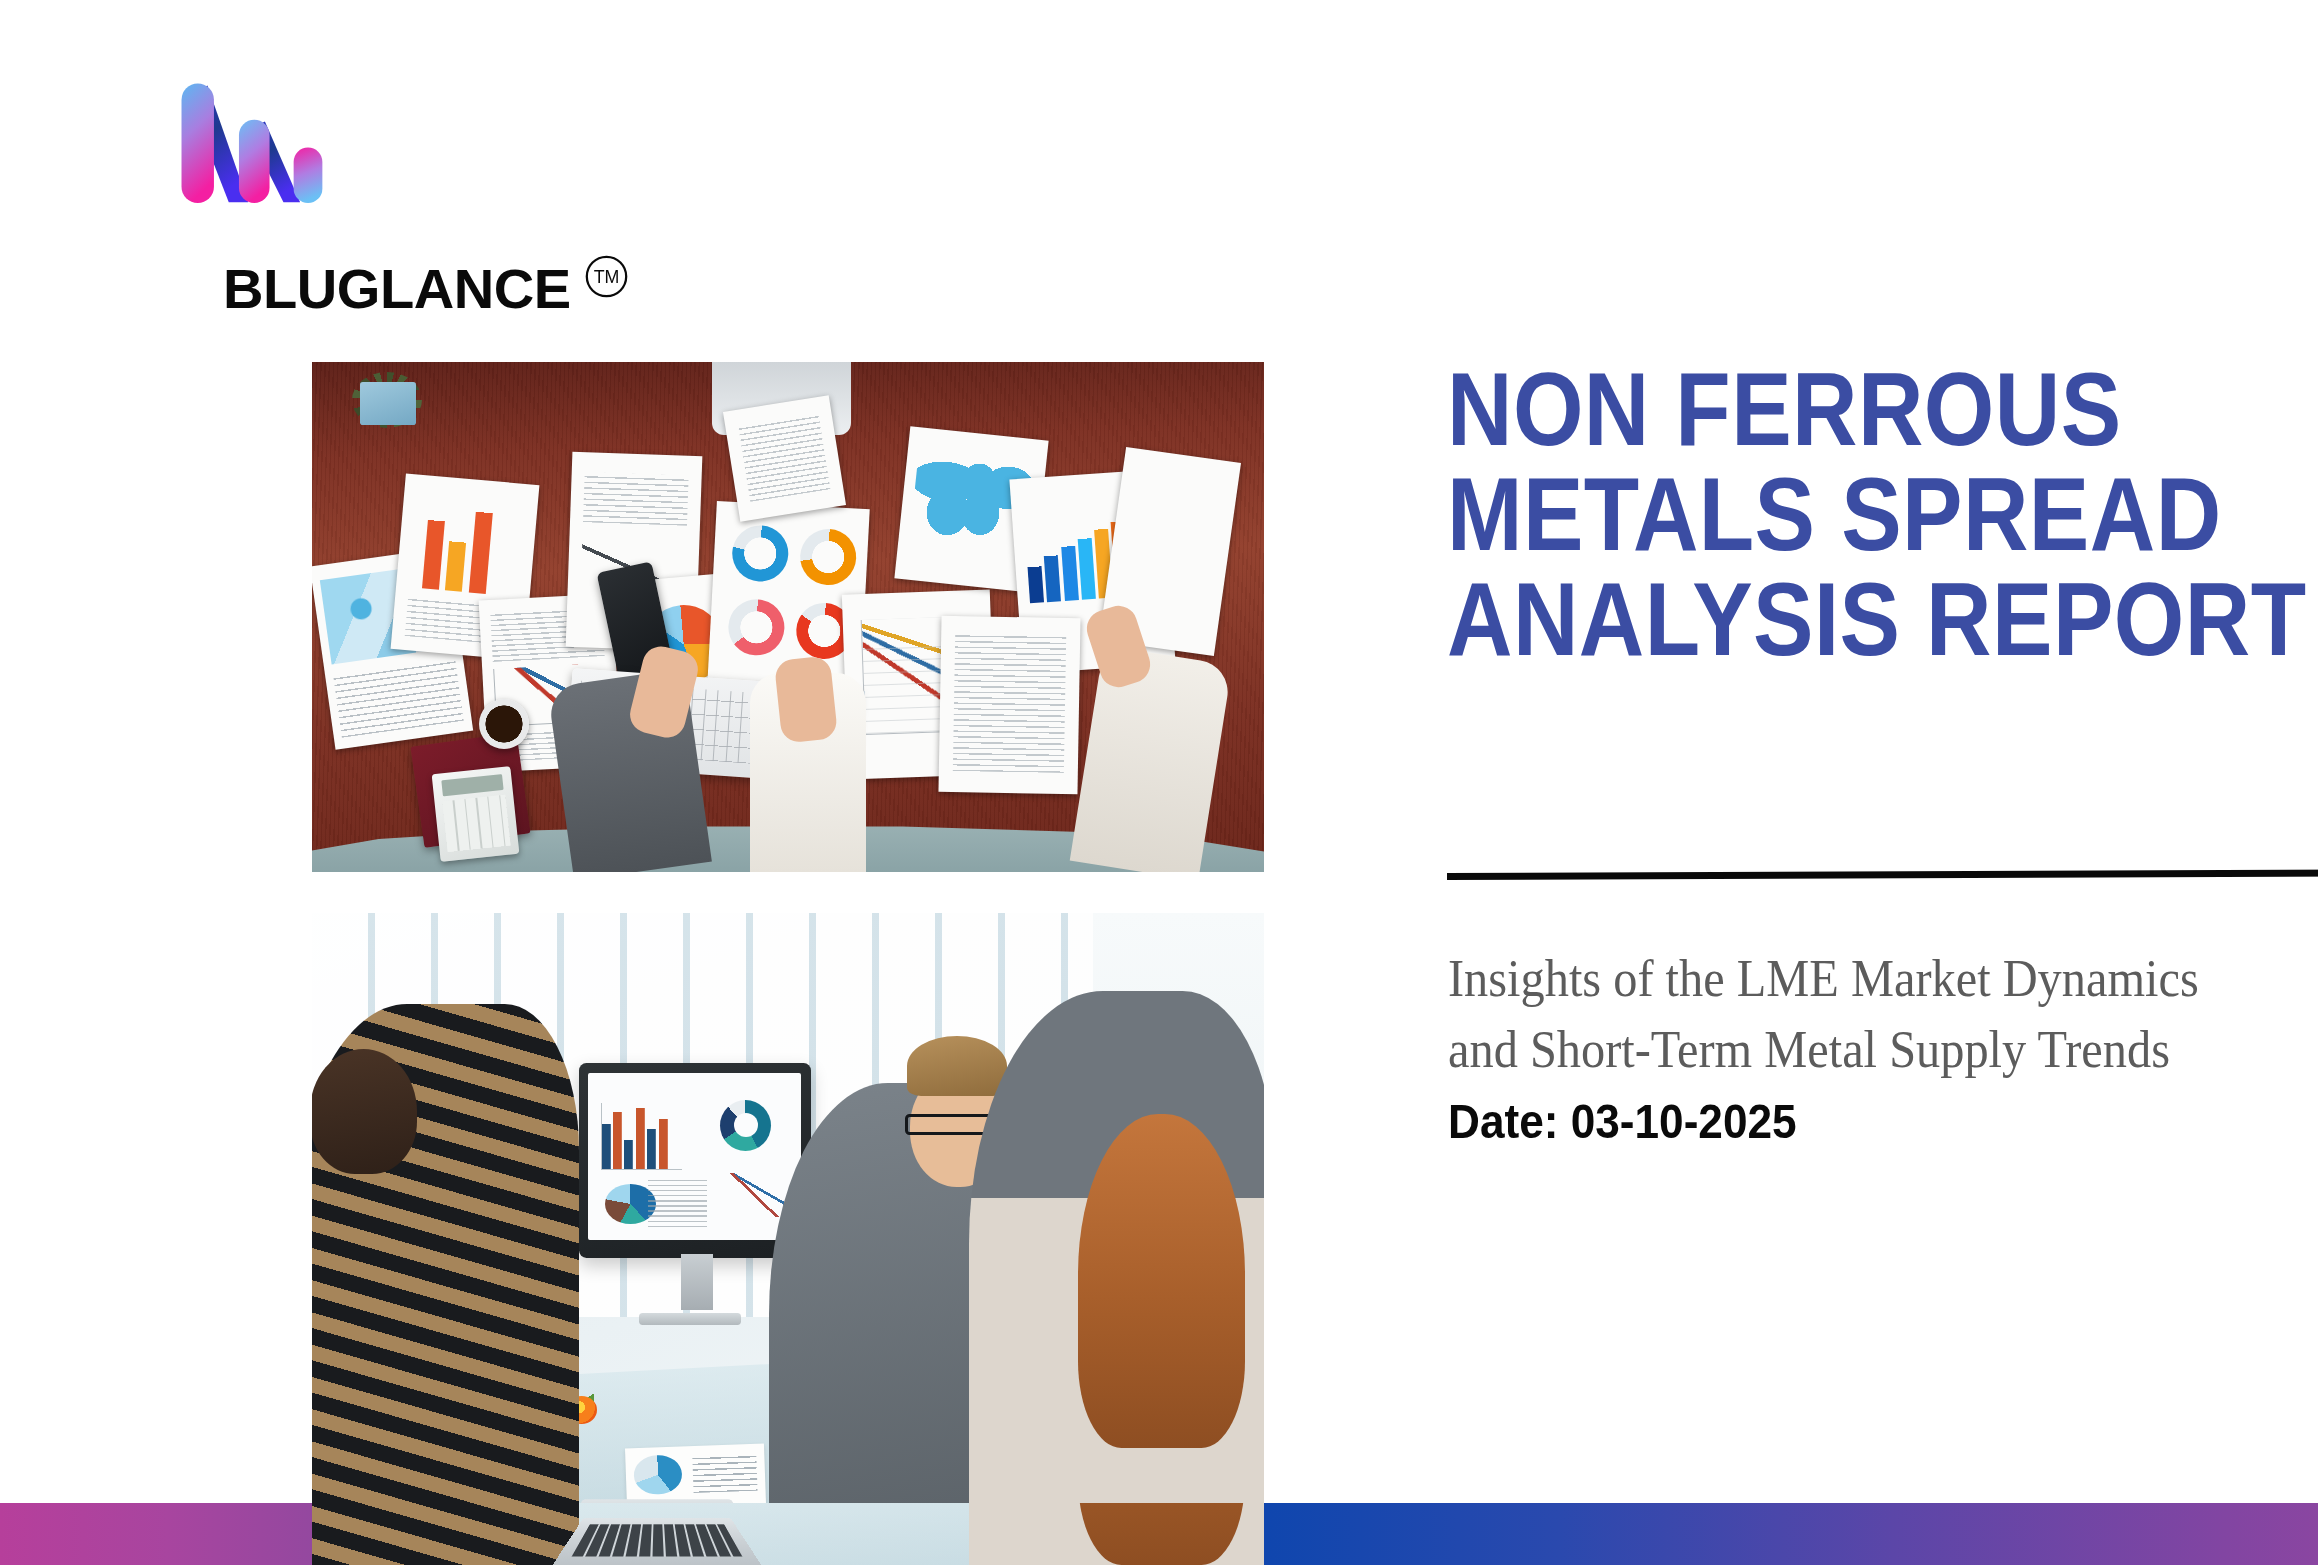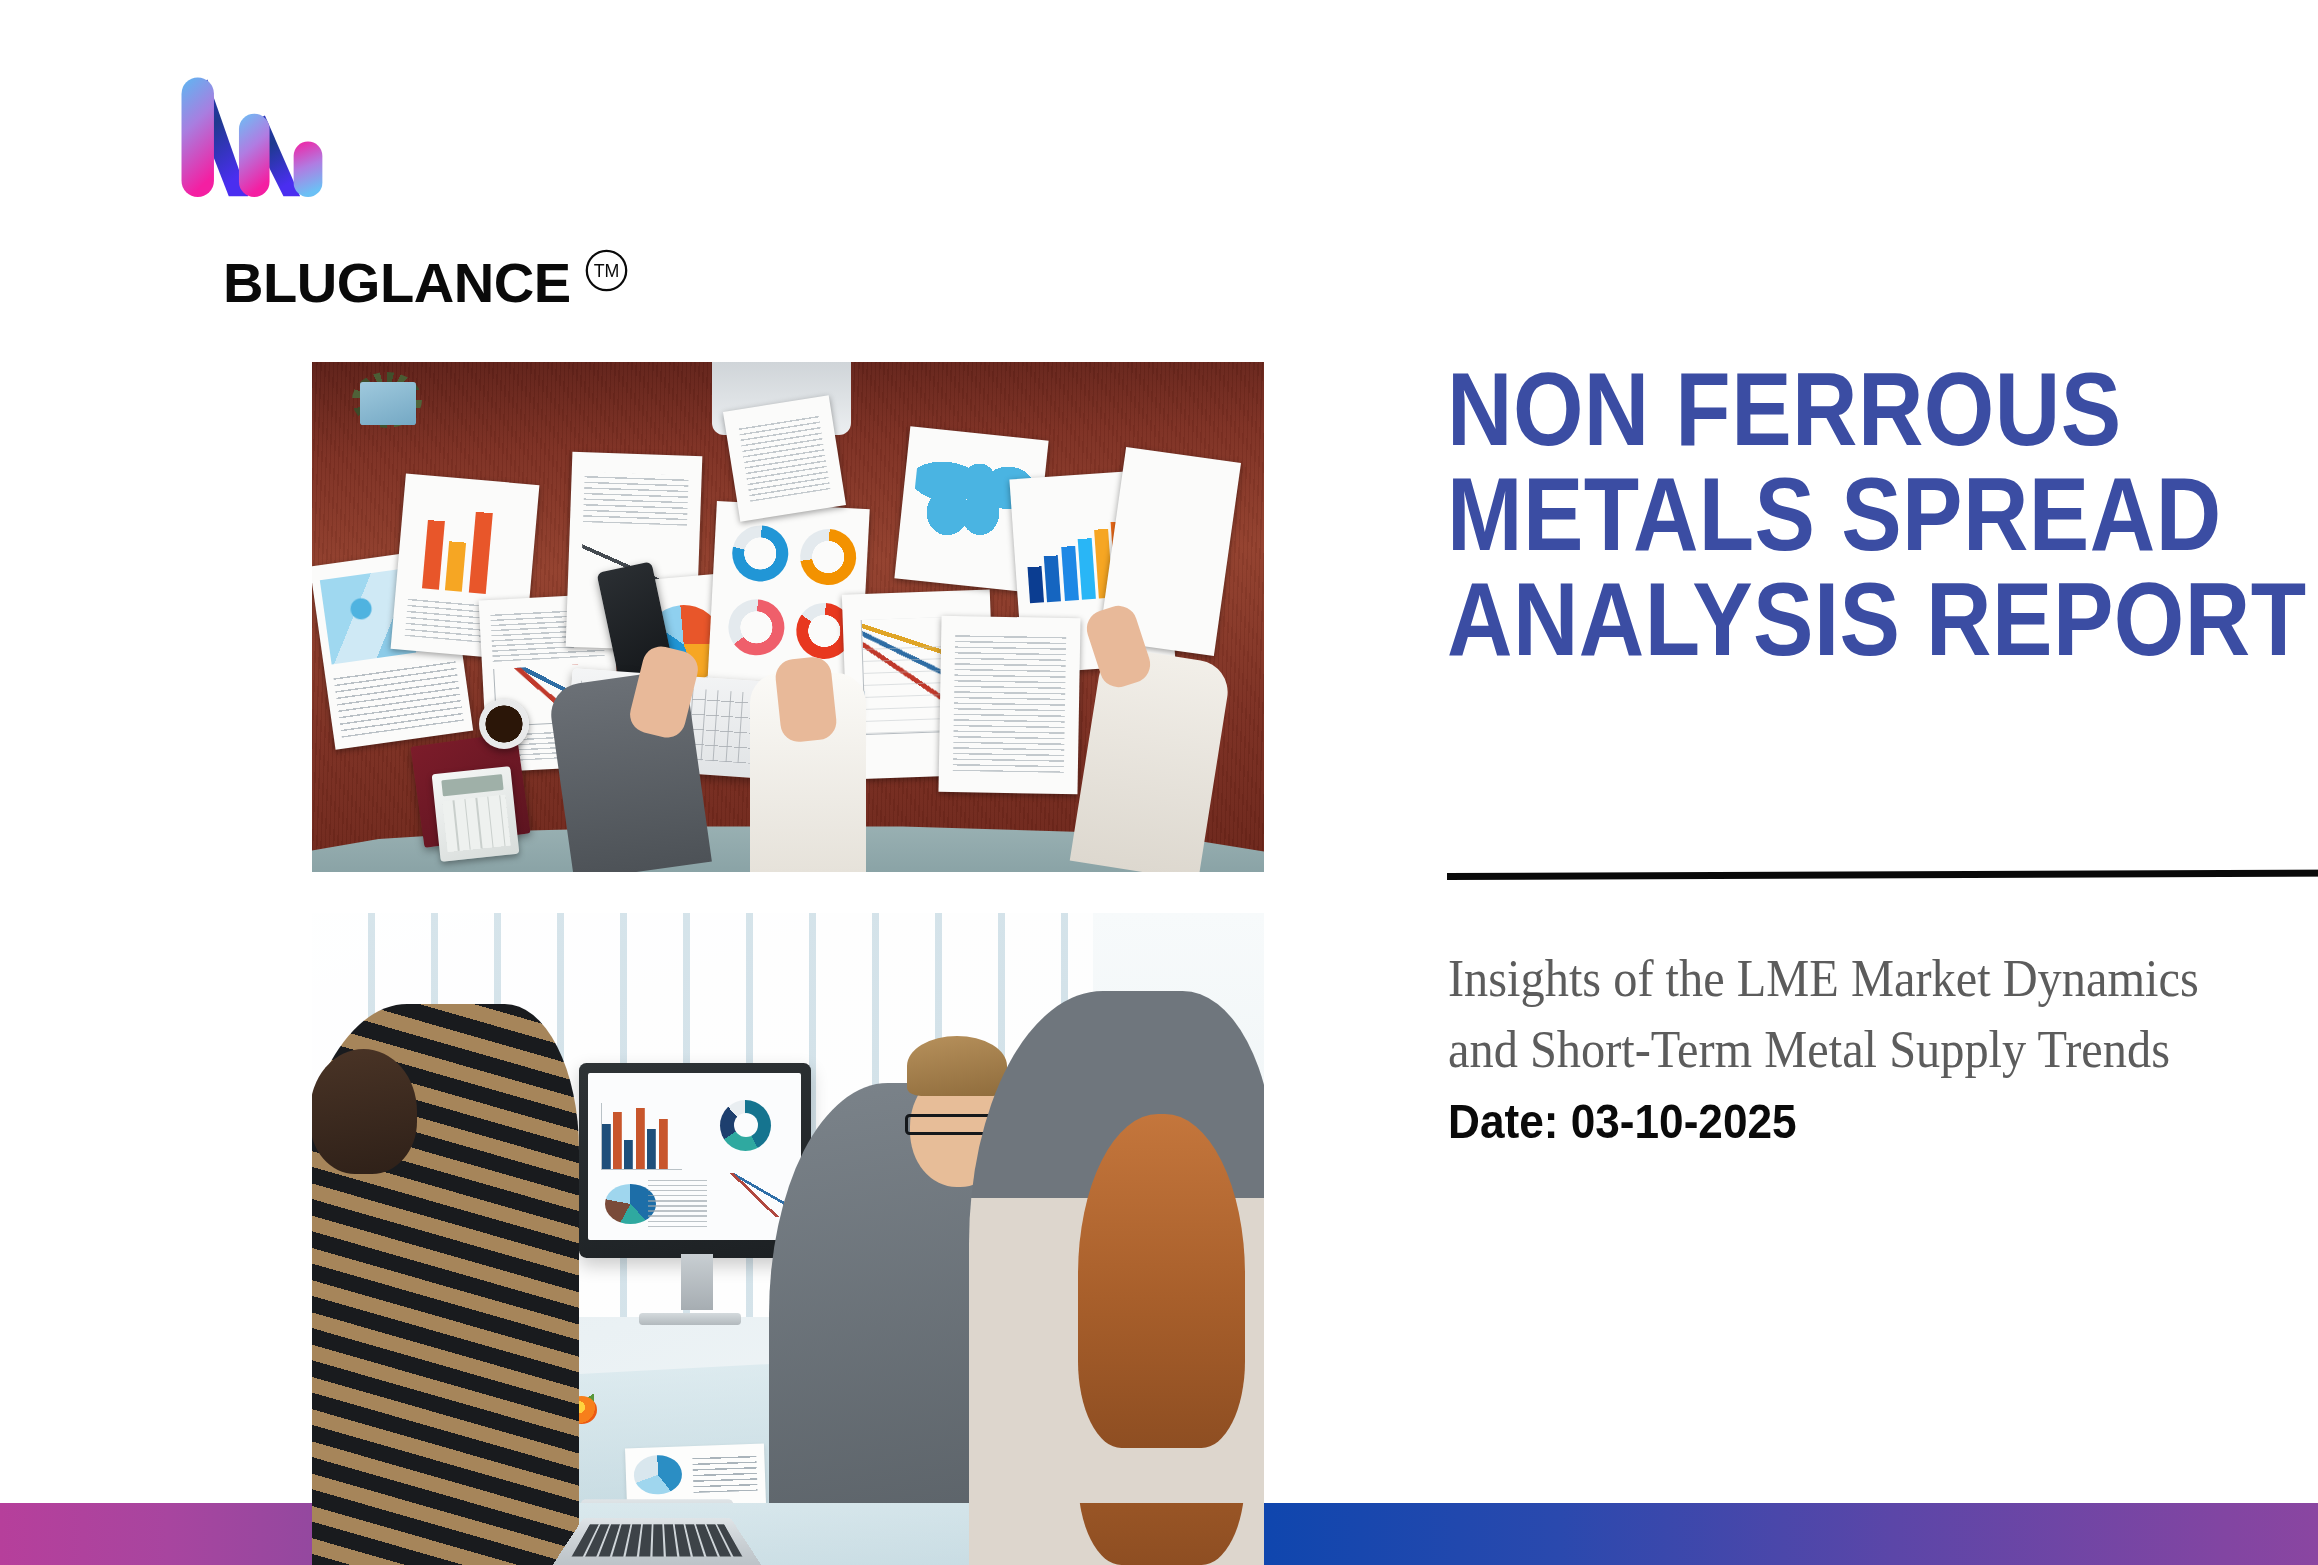--- a/index.html
+++ b/index.html
@@ -14,21 +14,21 @@
   #page {
     position:relative;
     width:2782px; height:1565px;
     background:#ffffff;
     overflow:hidden;
   }
 
   
   #logo-block {
     position:absolute;
-    left:153px; top:59px;
+    left:153px; top:65px;
     width:417px; height:209px;
   }
   #logo-mark {
     position:absolute;
     left:21px; top:0px;
     width:167px; height:139px;
   }
   #logo-tm {
     position:absolute;
     left:431px; top:189px;

